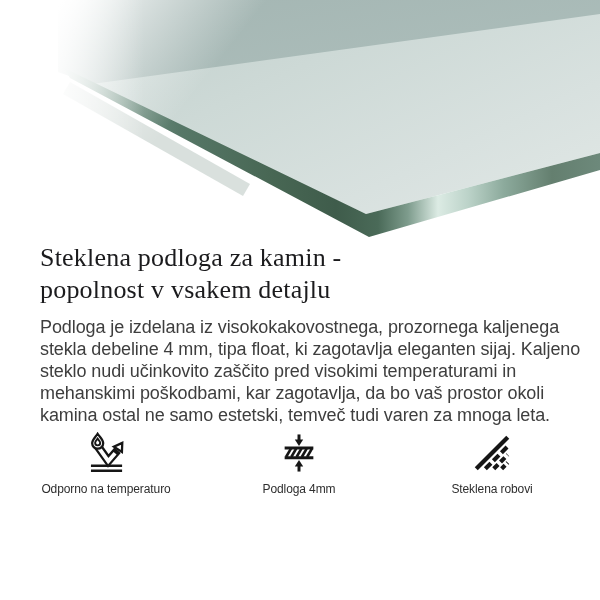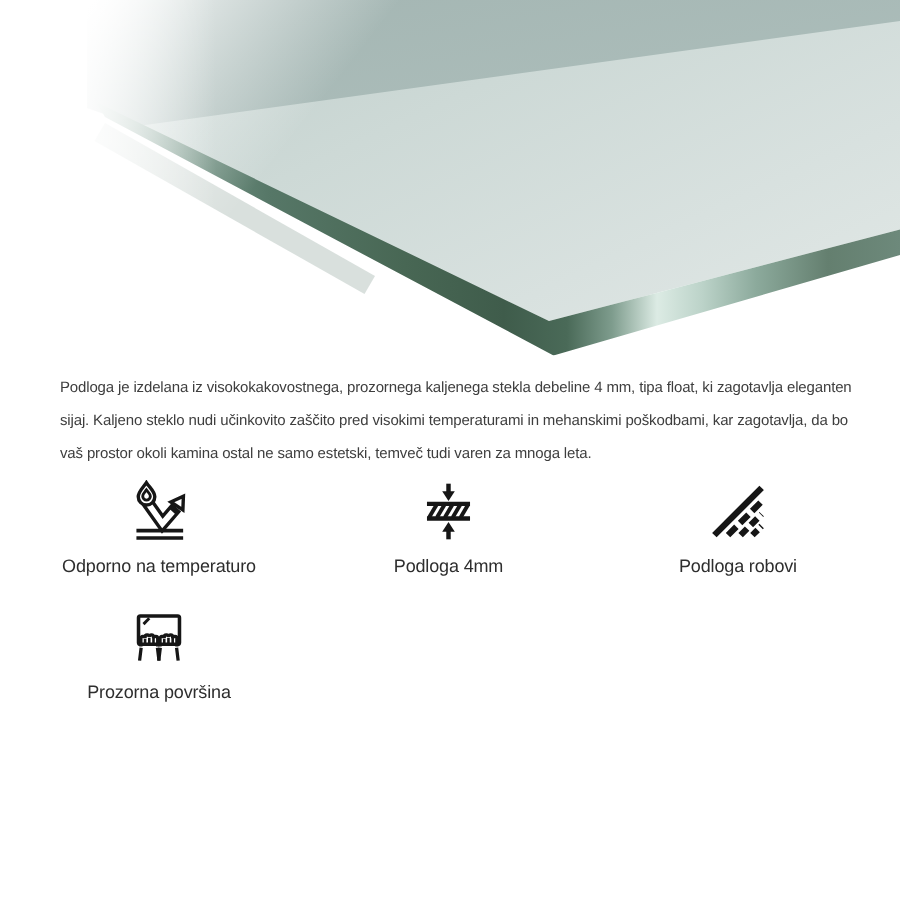--- a/index.html
+++ b/index.html
@@ -23,21 +23,21 @@
     clip-path:polygon(70px 82px,250px 184px,243px 196px,63px 94px);
     background:rgba(128,153,143,.30);filter:blur(4px);}
   .vignette{position:absolute;inset:0;background:
     linear-gradient(90deg,#fff 2%,rgba(255,255,255,.85) 9%,rgba(255,255,255,0) 24%),
     linear-gradient(128deg,#fff 8%,rgba(255,255,255,.6) 18%,rgba(255,255,255,0) 34%);}
 
   
   h1{margin:4px 40px 0;font-family:"Liberation Serif",serif;font-weight:400;
      font-size:26px;line-height:32px;color:#1b1b1d;letter-spacing:.2px;}
   h1 .t-line{display:block;}
-  .desc{margin:10px 38px 0 40px;width:542px;font-size:10px;line-height:22px;
+  .desc{margin:10px 38px 0 40px;width:542px;font-size:18px;line-height:22px;
         color:#3e3e3e;letter-spacing:-.1px;}
 
   
   .features{margin:4px 0 0 24px;width:552px;display:flex;flex-wrap:wrap;
             column-gap:29px;row-gap:18px;}
   .feature{width:164px;display:flex;flex-direction:column;align-items:center;}
   .ficon{height:46px;display:flex;align-items:center;justify-content:center;}
   .ficon svg{width:42px;height:42px;}
   .flabel{margin-top:6px;font-size:12px;color:#2e2e2e;letter-spacing:-.1px;
           white-space:nowrap;}
@@ -49,20 +49,24 @@
 <div class="page">
 
   <div class="hero">
     <div class="glass-surface"></div>
     <div class="glass-dark"></div>
     <div class="glass-edge"></div>
     <div class="edge-shadow"></div>
     <div class="vignette"></div>
   </div>
 
+  <h1>
+    <span class="t-line">Steklena podloga za kamin -</span>
+    <span class="t-line">popolnost v vsakem detajlu</span>
+  </h1>
 
   <p class="desc">Podloga je izdelana iz visokokakovostnega, prozornega kaljenega stekla debeline 4 mm, tipa float, ki zagotavlja eleganten sijaj. Kaljeno steklo nudi učinkovito zaščito pred visokimi temperaturami in mehanskimi poškodbami, kar zagotavlja, da bo vaš prostor okoli kamina ostal ne samo estetski, temveč tudi varen za mnoga leta.</p>
 
   <div class="features">
 
     <div class="feature">
       <div class="ficon">
         <svg viewBox="0 0 24 24" fill="none" stroke="#161616">
           <path d="M3.4,19.3 H21.2 M3.4,22.1 H21.2" stroke-width="1.4"></path>
           <path d="M6.9,7.6 L13.3,16.6 L18.6,10.4" stroke-width="4.8"></path>
@@ -99,36 +103,18 @@
 
     <div class="feature">
       <div class="ficon">
         <svg viewBox="0 0 24 24" fill="none" stroke="#161616" stroke-width="2.4">
           <path d="M3,21 L21,3"></path>
           <path d="M8.2,21 L21,8.2" stroke-dasharray="4.5 2"></path>
           <path d="M13,21 L21,13" stroke-dasharray="3.5 2"></path>
           <path d="M17.5,21 L21,17.5" stroke-dasharray="2.8 1.6"></path>
         </svg>
       </div>
-      <div class="flabel">Podloga robovi</div>
+      <div class="flabel">Steklena robovi</div>
     </div>
 
-    <div class="feature">
-      <div class="ficon">
-        <svg viewBox="0 0 24 24" fill="none" stroke="#161616" stroke-width="1.25">
-          <defs>
-            <g id="hnd">
-              <path d="M6,15.4 V12.4 a0.8,0.8 0 0 1 1.6,-0.1 V11.8 a0.8,0.8 0 0 1 1.6,-0.05 V11.75 a0.8,0.8 0 0 1 1.6,0.05 V12.3 a0.8,0.8 0 0 1 1.6,0.1 V15.4"></path>
-              <path d="M7.6,12.6 V14.9 M9.2,12.1 V14.9 M10.8,12.1 V14.9" stroke-width="1"></path>
-              <path d="M6.1,15.9 L5.5,20.8 M12.3,15.9 L12.9,20.8"></path>
-            </g>
-          </defs>
-          <rect x="4.2" y="3.8" width="15.6" height="10.8" rx="0.7" stroke-width="1.35"></rect>
-          <path d="M6.1,6.9 L8.3,4.7" stroke-width="1.1"></path>
-          <use href="#hnd" x="-0.9"></use>
-          <use href="#hnd" x="6.4"></use>
-        </svg>
-      </div>
-      <div class="flabel">Prozorna površina</div>
-    </div>
 
   </div>
 </div>
 
 </body></html>

